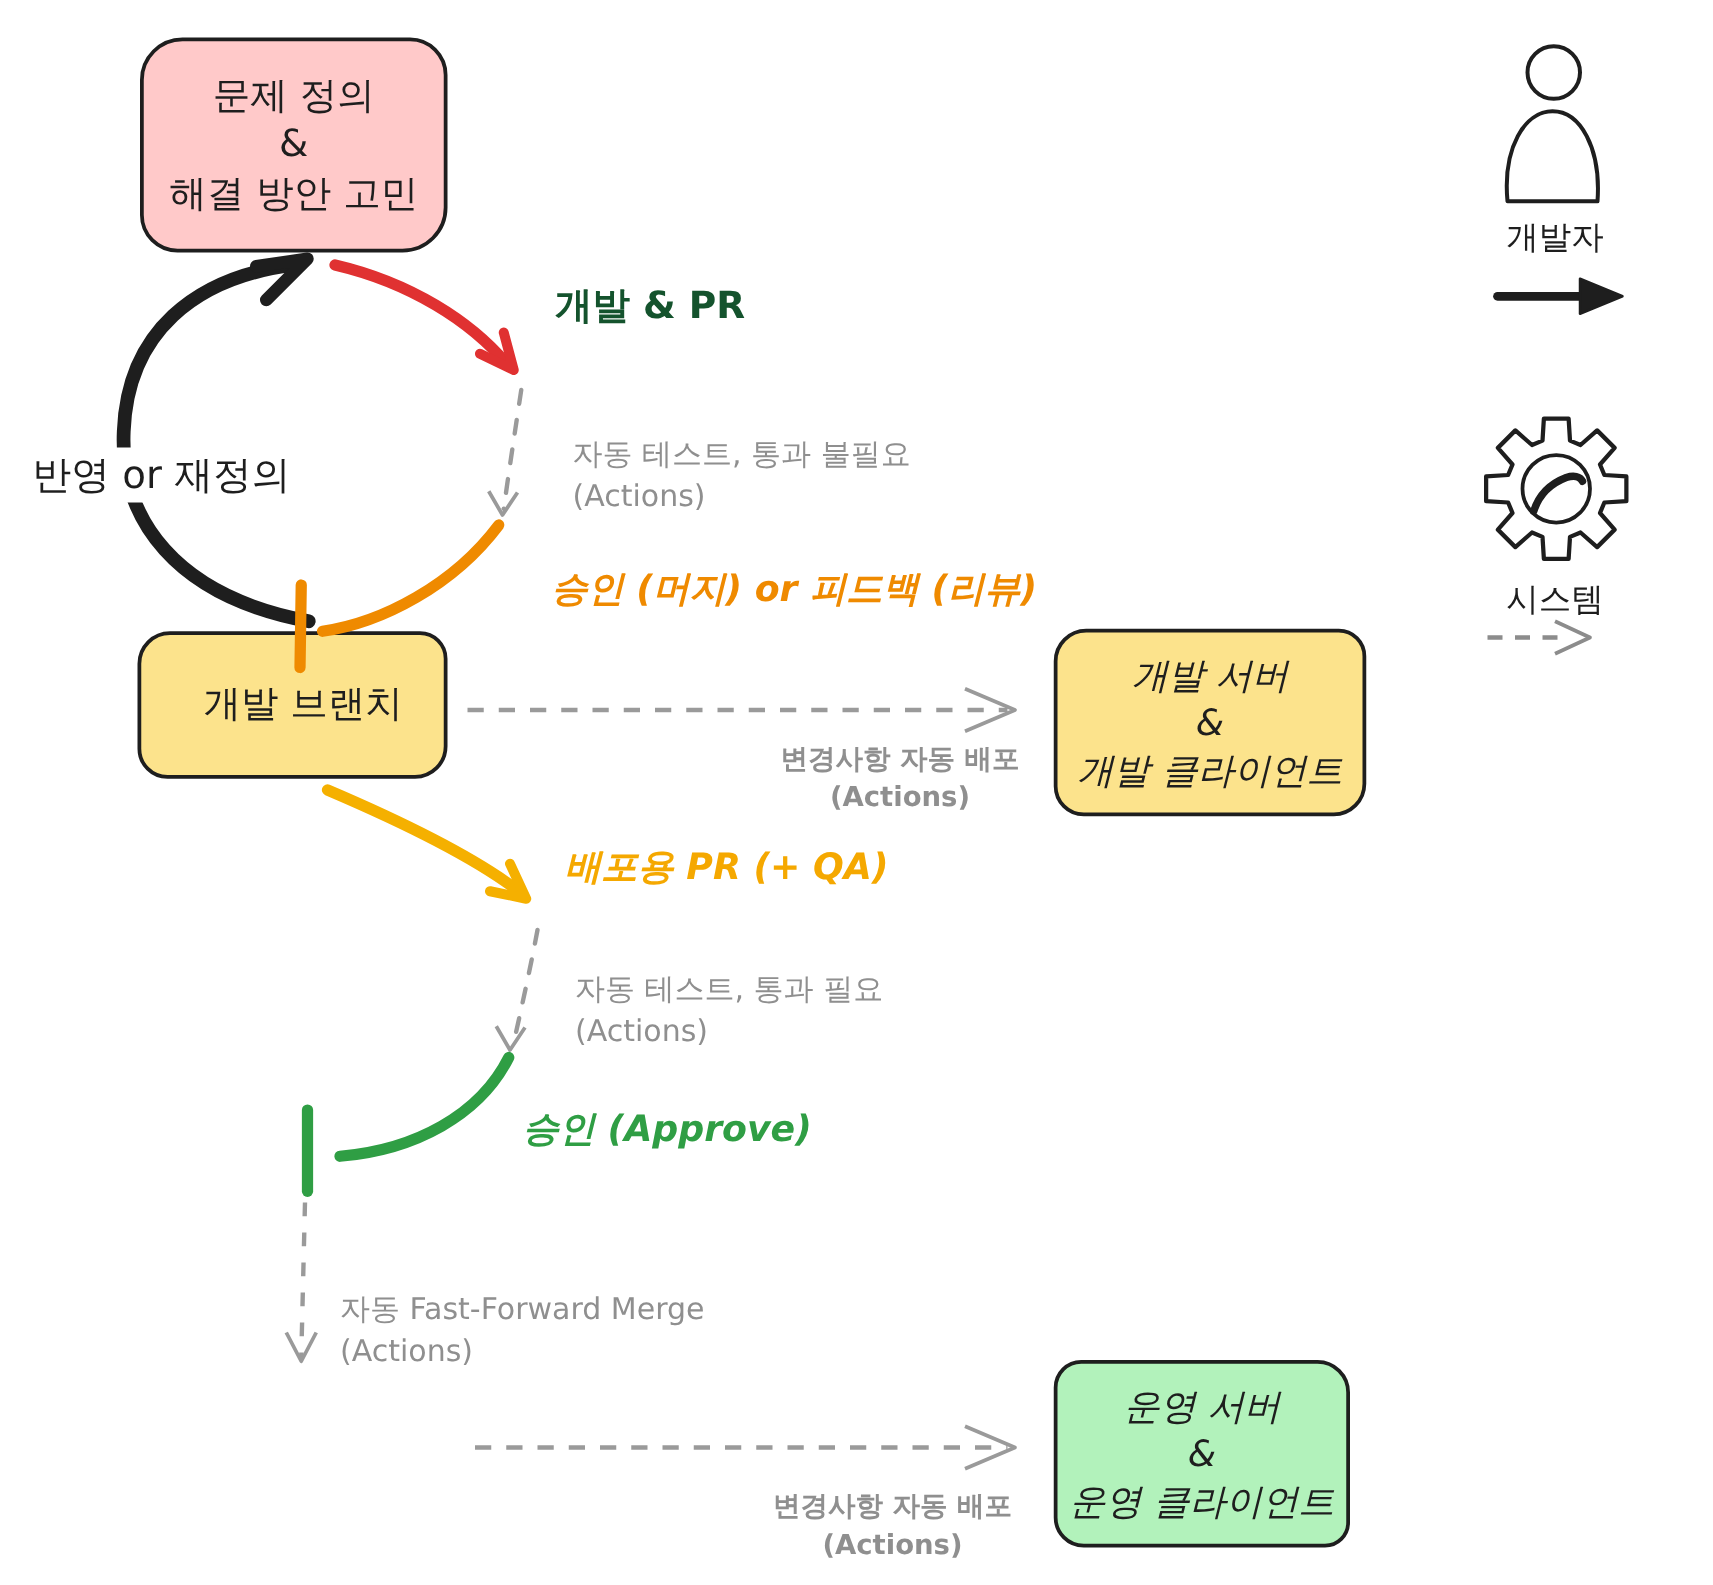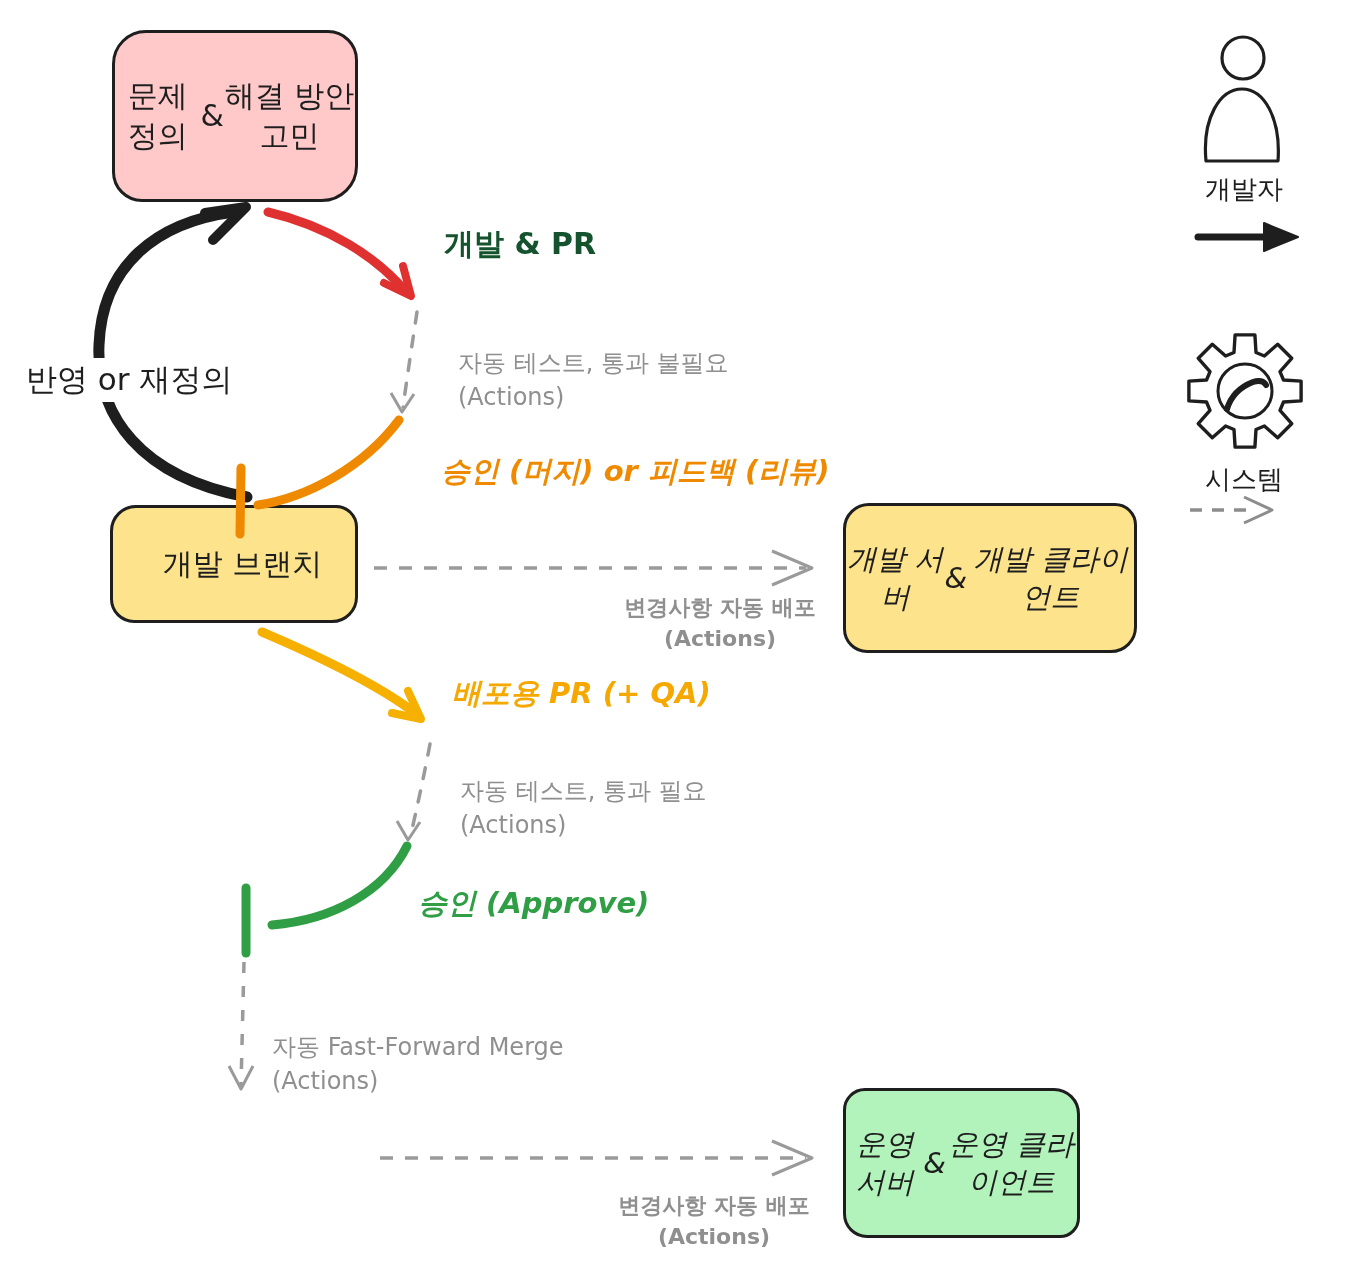--- a/index.html
+++ b/index.html
@@ -3,21 +3,21 @@
 <meta charset="utf-8">
 <style>
   * { margin:0; padding:0; box-sizing:border-box; }
   body { background:#ffffff; }
   .canvas {
     position:relative; width:1370px; height:1268px; background:#ffffff;
     font-family:"DejaVu Sans","Liberation Sans",sans-serif; color:#1e1e1e; overflow:hidden;
   }
   svg.layer { position:absolute; left:0; top:0; pointer-events:none; }
   .node {
-    position:absolute; display:flex; flex-direction:row; align-items:center;
+    position:absolute; display:flex; flex-direction:column; align-items:center;
     justify-content:center; text-align:center; border:3.5px solid #1e1e1e;
     font-size:30px; font-weight:500; color:#1e1e1e; line-height:1.32; z-index:1;
   }
   .node-pink   { background:#ffc9c9; border-radius:34px 30px 36px 30px; }
   .node-yellow { background:#fce38c; border-radius:26px 22px 26px 24px; }
   .node-green  { background:#b2f2bb; border-radius:22px 26px 20px 24px; }
   .elabel { position:absolute; white-space:nowrap; z-index:3; }
   .eline  { line-height:1.42; }
   .bold   { font-weight:700; }
   .red    { color:#14532d; }
@@ -38,21 +38,21 @@
   <div class="node node-pink" style="left:112px;top:30px;width:246px;height:172px;">
     <div class="nl">문제 정의</div>
     <div class="nl">&amp;</div>
     <div class="nl">해결 방안 고민</div>
   </div>
 
   <div class="node node-yellow" style="left:110px;top:505px;width:248px;height:118px;padding-left:17px;">
     <div class="nl">개발 브랜치</div>
   </div>
 
-  <div class="node node-yellow fs29" style="left:843px;top:503px;width:294px;height:150px;">
+  <div class="node node-yellow fs29" style="left:843px;top:503px;width:250px;height:150px;">
     <div class="nl">개발 서버</div>
     <div class="nl">&amp;</div>
     <div class="nl">개발 클라이언트</div>
   </div>
 
 
   <div class="node node-green fs29" style="left:843px;top:1088px;width:237px;height:150px;">
     <div class="nl">운영 서버</div>
     <div class="nl">&amp;</div>
     <div class="nl">운영 클라이언트</div>

